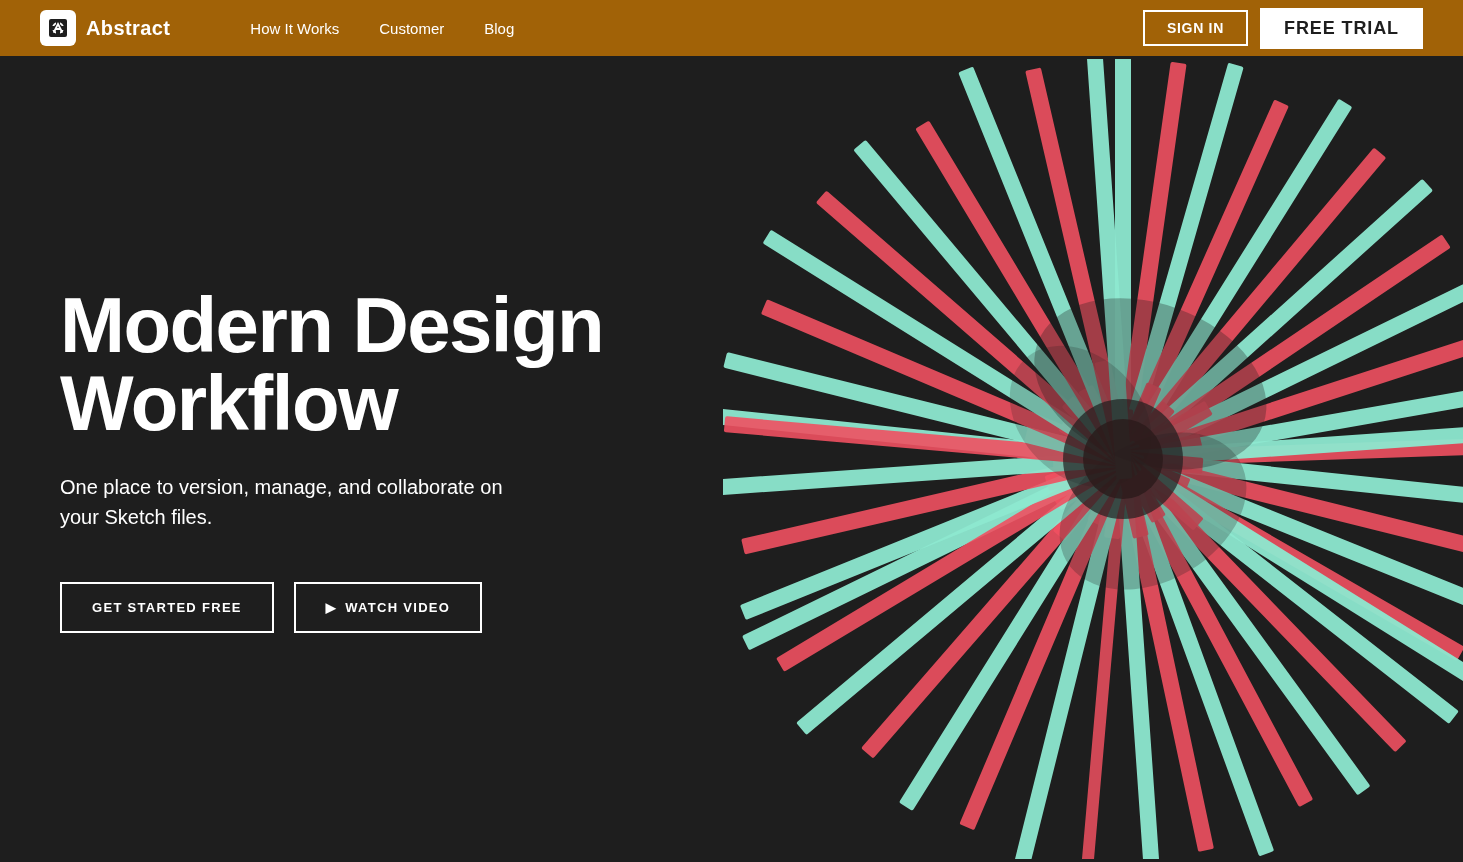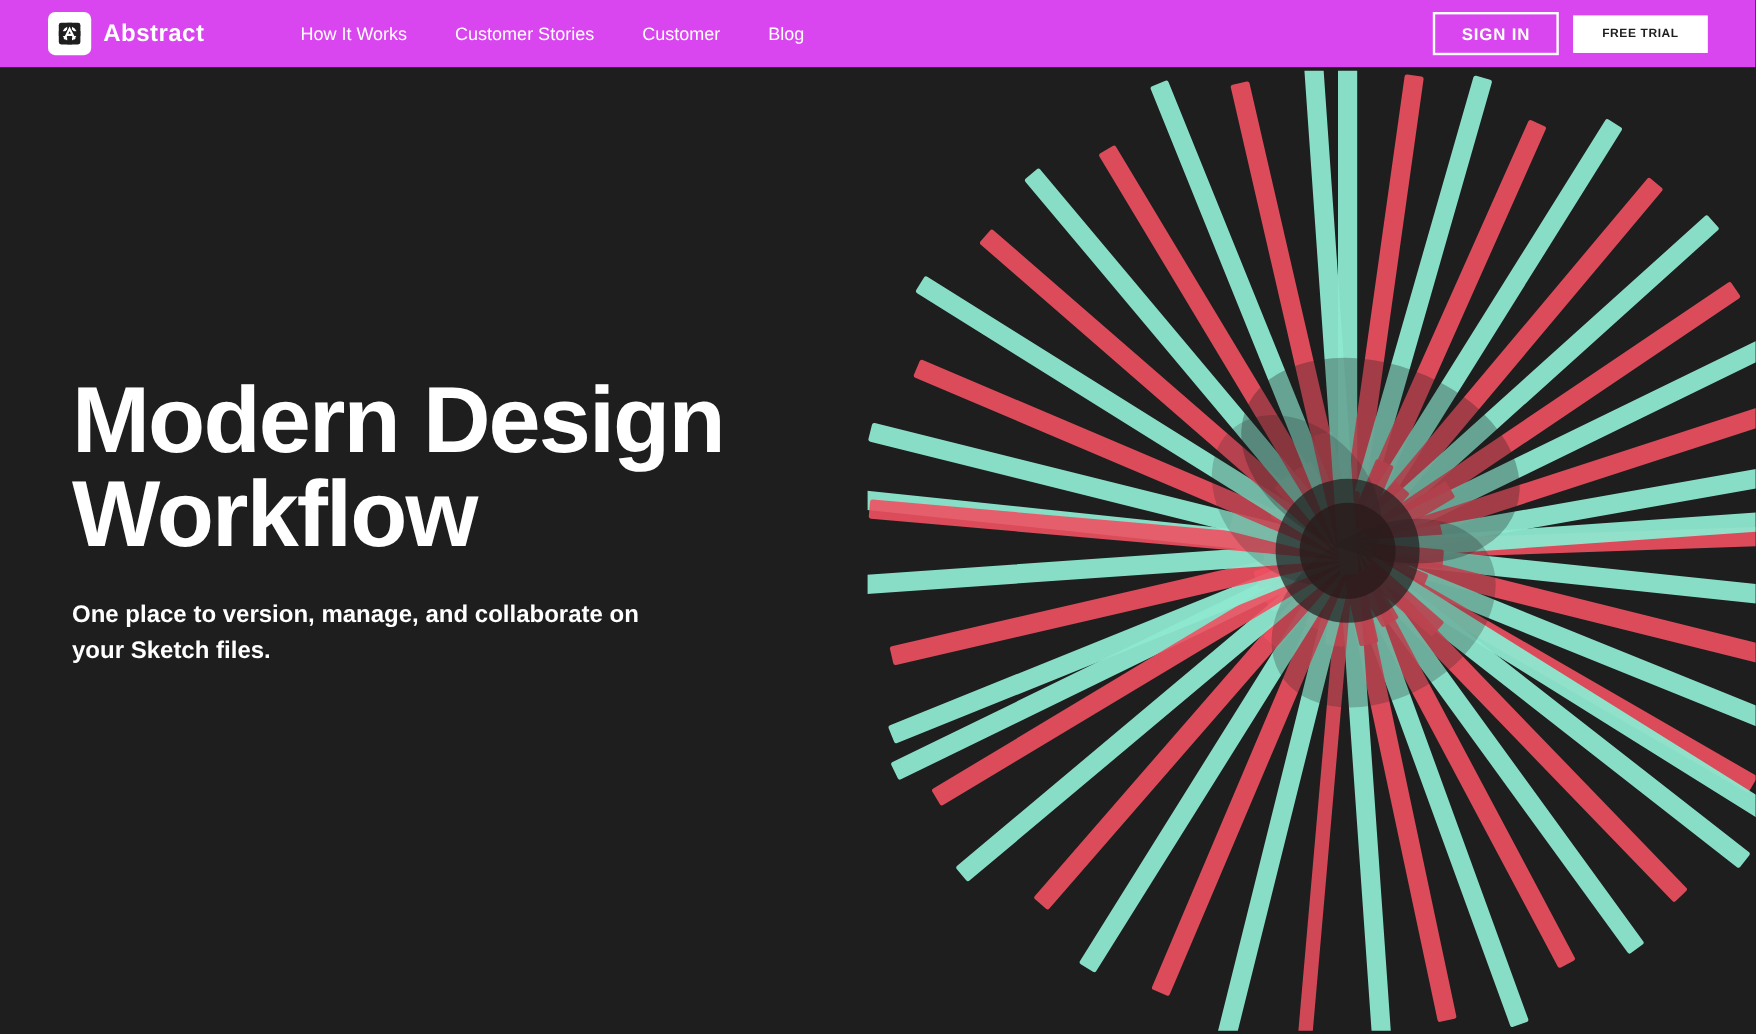--- a/index.html
+++ b/index.html
@@ -12,21 +12,21 @@
       min-height: 862px;
       overflow-x: hidden;
     }
 
     
     nav {
       display: flex;
       align-items: center;
       padding: 0 40px;
       height: 56px;
-      background-color: #d946ef;
+      background-color: #a16207;
       position: relative;
       z-index: 10;
     }
 
     .logo-area {
       display: flex;
       align-items: center;
       gap: 10px;
       margin-right: 60px;
     }
@@ -90,21 +90,21 @@
       letter-spacing: 0.05em;
       cursor: pointer;
       text-transform: uppercase;
     }
 
     .btn-free-trial {
       border: 2px solid #ffffff;
       background: #ffffff;
       color: #1e1e1e;
       padding: 8px 22px;
-      font-size: 10px;
+      font-size: 18px;
       font-weight: 600;
       letter-spacing: 0.05em;
       cursor: pointer;
       text-transform: uppercase;
     }
 
     
     .hero {
       display: flex;
       align-items: center;
@@ -123,21 +123,21 @@
     .hero-title {
       font-size: 78px;
       font-weight: 900;
       line-height: 1.0;
       margin-bottom: 30px;
       letter-spacing: -0.02em;
     }
 
     .hero-subtitle {
       font-size: 20px;
-      font-weight: 700;
+      font-weight: 400;
       line-height: 1.5;
       margin-bottom: 50px;
       color: #ffffff;
       max-width: 480px;
     }
 
     .hero-buttons {
       display: flex;
       gap: 20px;
       align-items: center;
@@ -198,35 +198,41 @@
         <rect x="2" y="9" width="18" height="4" fill="#1e1e1e"></rect>
 
         <path d="M7 15 L11 7 L15 15 M9 12 H13" stroke="#fff" stroke-width="1.8" fill="none" stroke-linecap="round"></path>
       </svg>
     </div>
     <span class="logo-text">Abstract</span>
   </div>
 
   <div class="nav-links">
     <a class="nav-link">How It Works</a>
-    <a class="nav-link">Customer Stories</a>
     <a class="nav-link">Customer</a>
     <a class="nav-link">Blog</a>
   </div>
 
   <div class="nav-actions">
     <button class="btn-signin">SIGN IN</button>
     <button class="btn-free-trial">FREE TRIAL</button>
   </div>
 </nav>
 
 <section class="hero">
   <div class="hero-content">
     <h1 class="hero-title">Modern Design Workflow</h1>
     <p class="hero-subtitle">One place to version, manage, and collaborate on your Sketch files.</p>
+    <div class="hero-buttons">
+      <button class="btn-get-started">GET STARTED FREE</button>
+      <button class="btn-watch-video">
+        <span>▶</span>
+        <span>WATCH VIDEO</span>
+      </button>
+    </div>
   </div>
 
   <div class="hero-graphic">
     <svg class="starburst-svg" viewBox="0 0 800 800" xmlns="http://www.w3.org/2000/svg">
       <defs>
         <filter id="shadow" x="-20%" y="-20%" width="140%" height="140%">
           <feDropShadow dx="3" dy="3" stdDeviation="4" flood-color="#000" flood-opacity="0.5"></feDropShadow>
         </filter>
       </defs>
 

